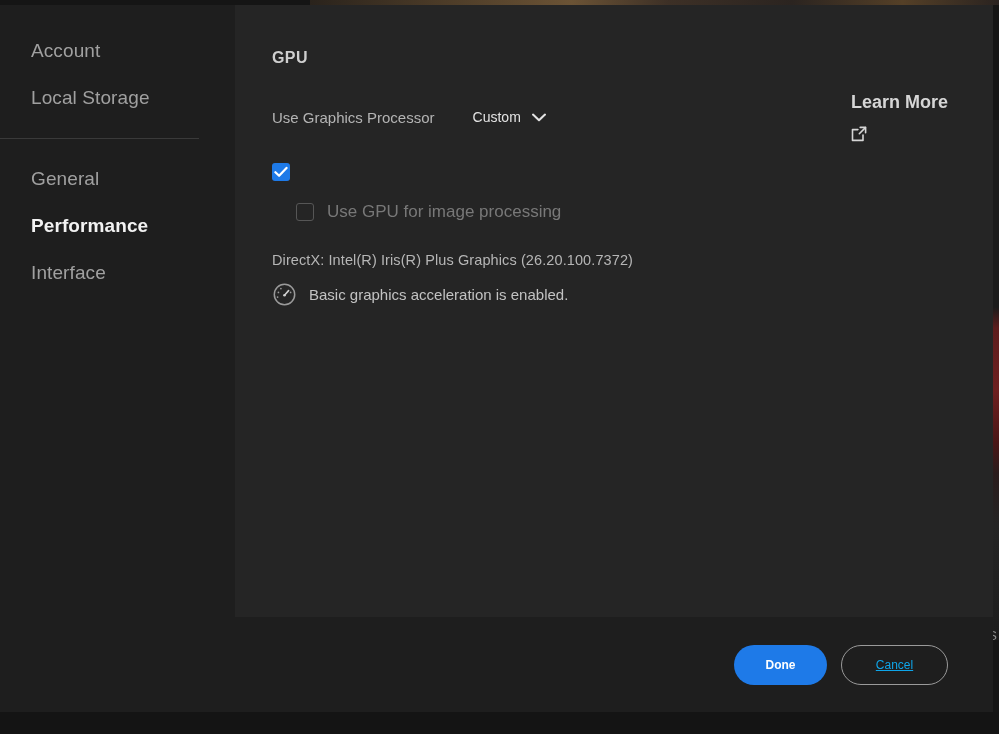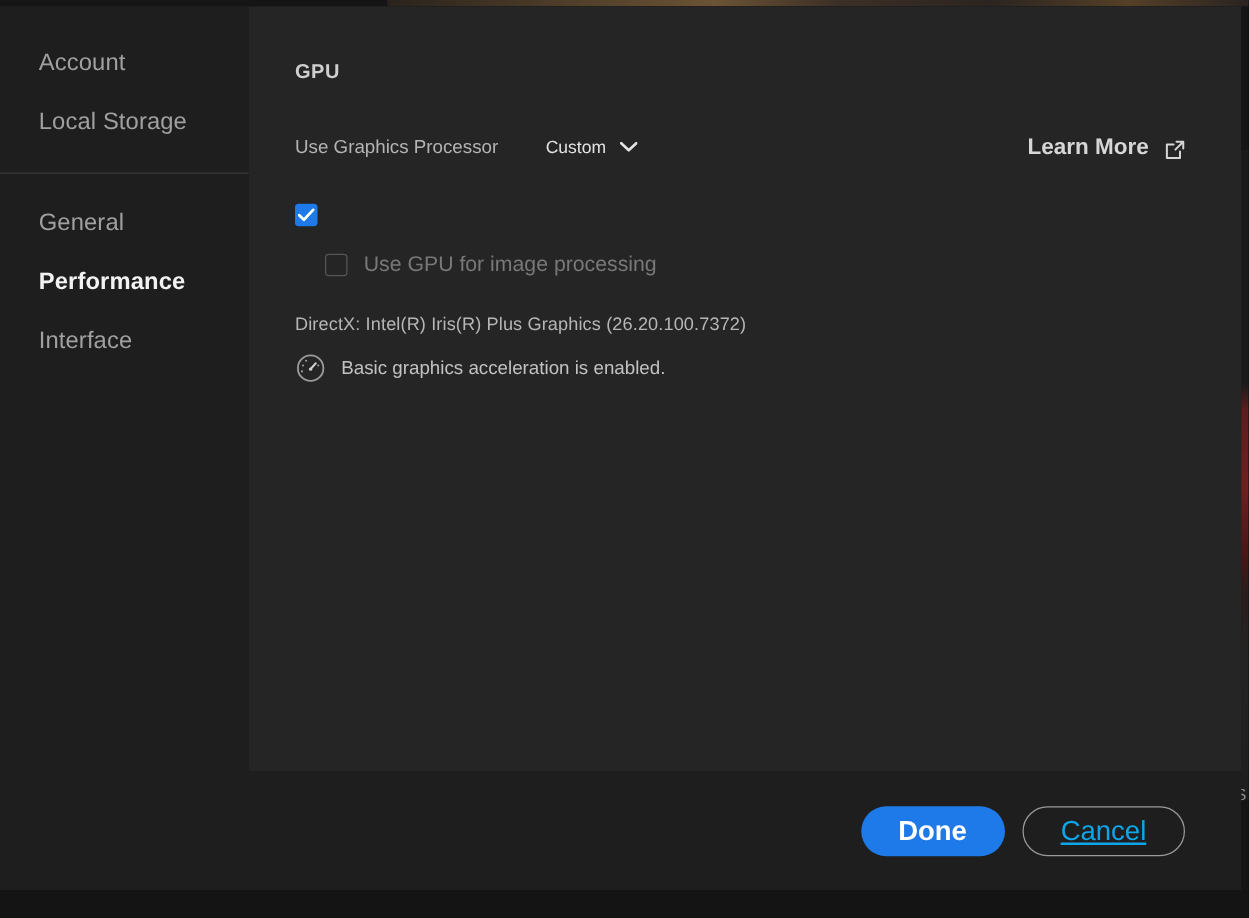--- a/index.html
+++ b/index.html
@@ -75,20 +75,21 @@
     background: #1e1e1e;
     display: flex;
     flex-direction: column;
     overflow: hidden;
   }
 
   .dialog-body {
     display: flex;
     flex: 1 1 auto;
     min-height: 0;
+    gap: 36px;
   }
 
   
   .sidebar {
     width: 199px;
     flex: 0 0 199px;
     background: #1e1e1e;
     padding-top: 22px;
     display: flex;
     flex-direction: column;
@@ -162,24 +163,25 @@
   .chev {
     width: 14px;
     height: 9px;
     display: block;
   }
   .chev svg { display: block; }
 
   .learn-more {
     margin-left: auto;
     display: flex;
-    align-items: flex-end;
+    align-items: flex-start;
     gap: 13px;
     cursor: pointer;
     user-select: none;
+    flex-direction: column;
   }
   .learn-more-label {
     font-size: 18px;
     font-weight: bold;
     color: #d6d6d6;
   }
   .ext-icon { width: 16px; height: 16px; display: block; }
 
   
   .check-row {
@@ -245,21 +247,21 @@
     justify-content: flex-end;
     padding-right: 45px;
     gap: 14px;
   }
   .btn {
     height: 40px;
     border-radius: 20px;
     display: flex;
     align-items: center;
     justify-content: center;
-    font-size: 22px;
+    font-size: 12px;
     cursor: pointer;
     user-select: none;
     border: none;
     font-family: "Liberation Sans", sans-serif;
   }
   .btn-primary {
     background: #1e7ae8;
     color: #ffffff;
     font-weight: bold;
     padding: 0 30px;

